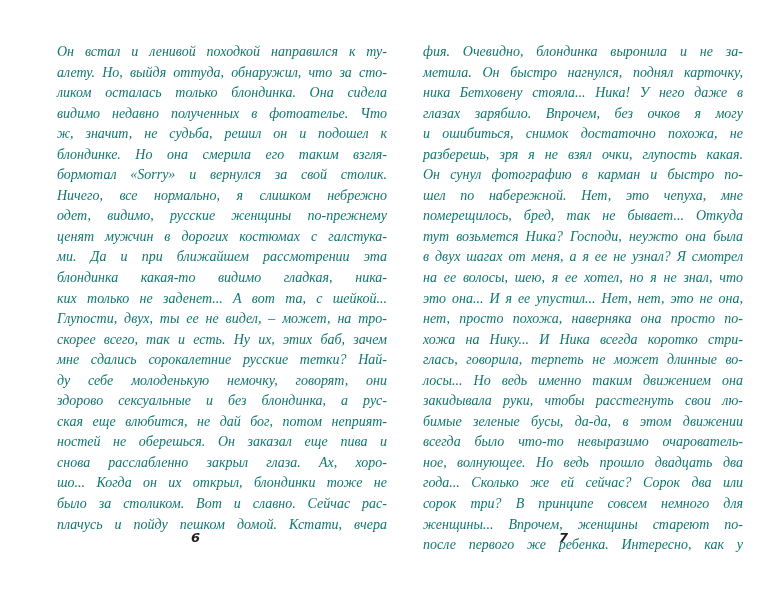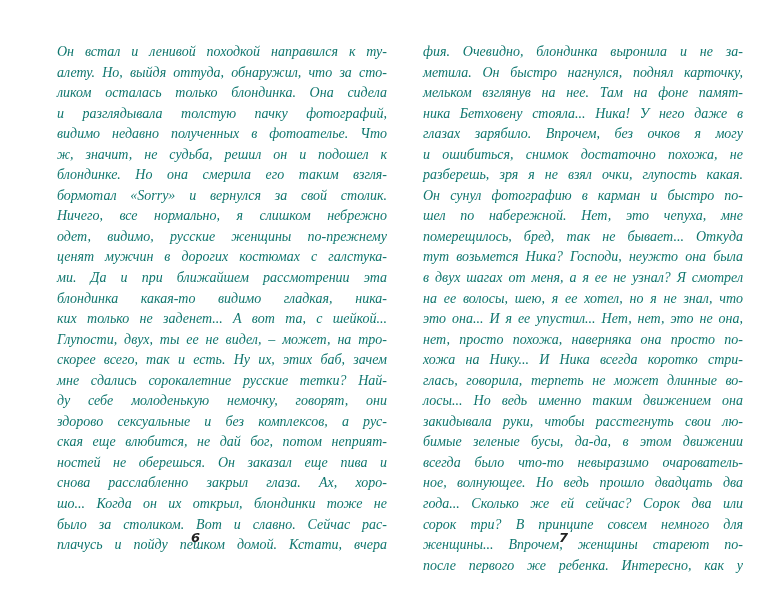--- a/index.html
+++ b/index.html
@@ -28,47 +28,45 @@
   .pagenum.left { left: 191px; }
   .pagenum.right { left: 559px; }
 </style>
 </head>
 <body>
 
 <div class="page left" id="left-page">
     <div class="line">Он встал и ленивой походкой направился к ту-</div>
     <div class="line">алету. Но, выйдя оттуда, обнаружил, что за сто-</div>
     <div class="line">ликом осталась только блондинка. Она сидела</div>
-    <div class="line">и разглядывала толстую пачку фотографий,</div>
     <div class="line">видимо недавно полученных в фотоателье. Что</div>
     <div class="line">ж, значит, не судьба, решил он и подошел к</div>
     <div class="line">блондинке. Но она смерила его таким взгля-</div>
     <div class="line">бормотал «Sorry» и вернулся за свой столик.</div>
     <div class="line">Ничего, все нормально, я слишком небрежно</div>
     <div class="line">одет, видимо, русские женщины по-прежнему</div>
     <div class="line">ценят мужчин в дорогих костюмах с галстука-</div>
     <div class="line">ми. Да и при ближайшем рассмотрении эта</div>
     <div class="line">блондинка какая-то видимо гладкая, ника-</div>
     <div class="line">ких только не заденет... А вот та, с шейкой...</div>
     <div class="line">Глупости, двух, ты ее не видел, – может, на тро-</div>
     <div class="line">скорее всего, так и есть. Ну их, этих баб, зачем</div>
     <div class="line">мне сдались сорокалетние русские тетки? Най-</div>
     <div class="line">ду себе молоденькую немочку, говорят, они</div>
-    <div class="line">здорово сексуальные и без комплексов, а рус-</div>
+    <div class="line">здорово сексуальные и без блондинка, а рус-</div>
     <div class="line">ская еще влюбится, не дай бог, потом неприят-</div>
     <div class="line">ностей не оберешься. Он заказал еще пива и</div>
     <div class="line">снова расслабленно закрыл глаза. Ах, хоро-</div>
     <div class="line">шо... Когда он их открыл, блондинки тоже не</div>
     <div class="line">было за столиком. Вот и славно. Сейчас рас-</div>
     <div class="line">плачусь и пойду пешком домой. Кстати, вчера</div>
   </div>
 <div class="page right" id="right-page">
     <div class="line">фия. Очевидно, блондинка выронила и не за-</div>
     <div class="line">метила. Он быстро нагнулся, поднял карточку,</div>
-    <div class="line">мельком взглянув на нее. Там на фоне памят-</div>
     <div class="line">ника Бетховену стояла... Ника! У него даже в</div>
     <div class="line">глазах зарябило. Впрочем, без очков я могу</div>
     <div class="line">и ошибиться, снимок достаточно похожа, не</div>
     <div class="line">разберешь, зря я не взял очки, глупость какая.</div>
     <div class="line">Он сунул фотографию в карман и быстро по-</div>
     <div class="line">шел по набережной. Нет, это чепуха, мне</div>
     <div class="line">померещилось, бред, так не бывает... Откуда</div>
     <div class="line">тут возьмется Ника? Господи, неужто она была</div>
     <div class="line">в двух шагах от меня, а я ее не узнал? Я смотрел</div>
     <div class="line">на ее волосы, шею, я ее хотел, но я не знал, что</div>

